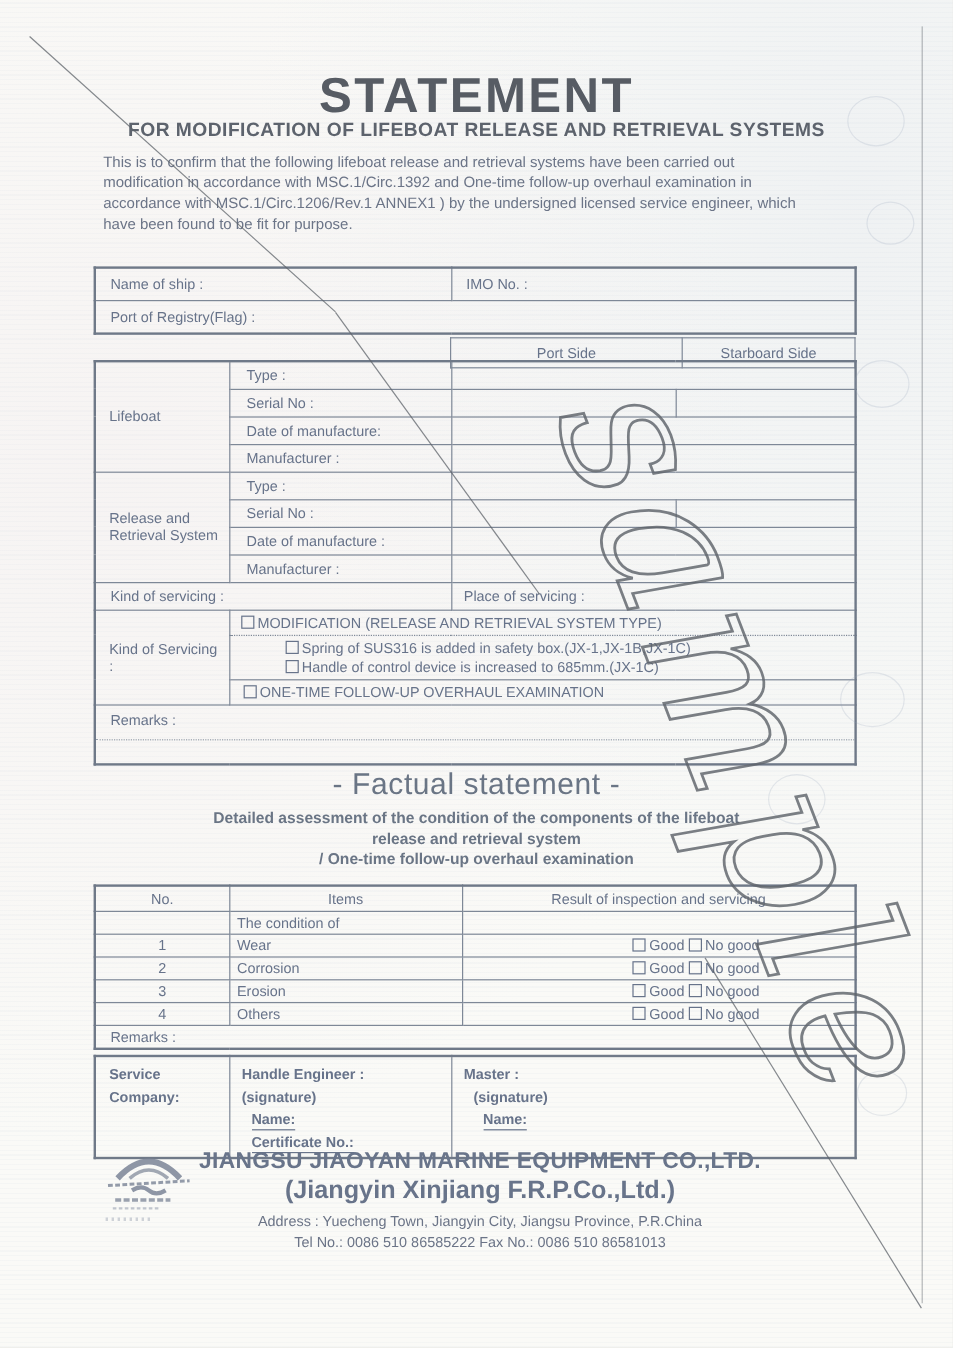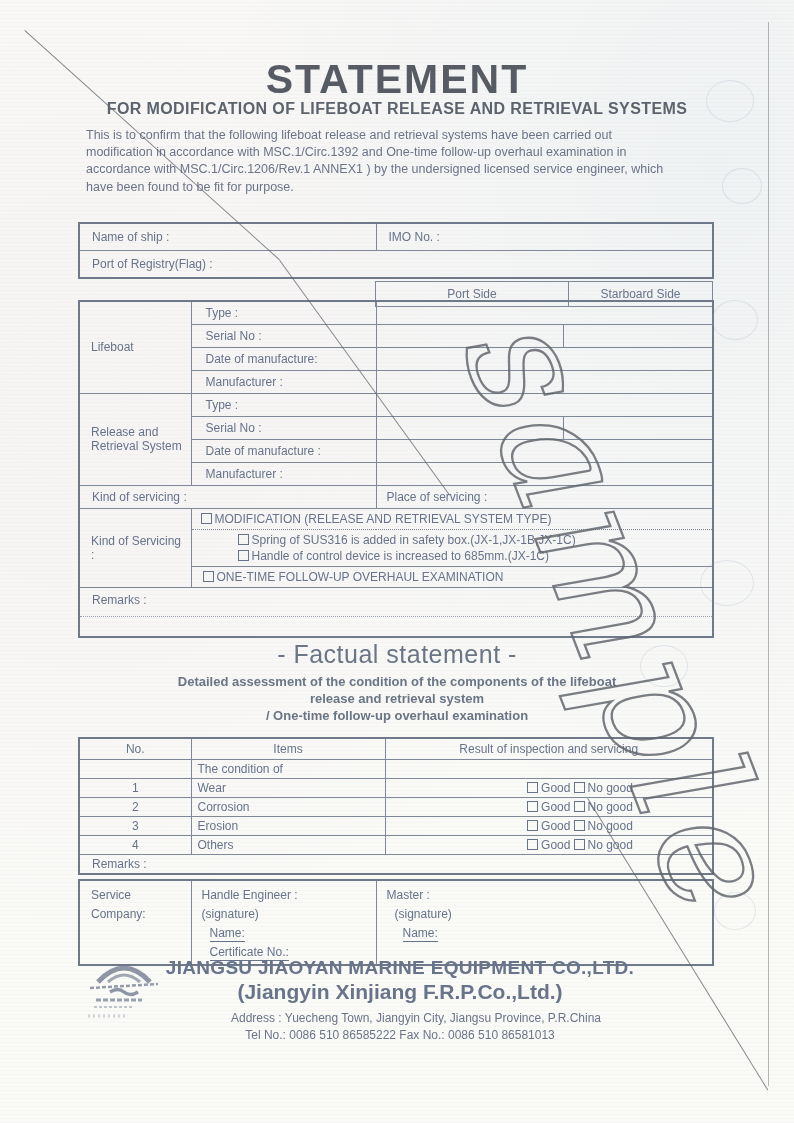--- a/index.html
+++ b/index.html
@@ -33,35 +33,35 @@
      padding:2px 6px;vertical-align:middle;overflow:hidden;}
   table.outer{border:2px solid #6f7988;}
   .tA{top:222px;left:78px;width:634px;}
   .tA td{height:22px;padding-left:12px;}
   .tPS{top:281px;left:375px;width:337px;}
   .tPS td{height:20px;text-align:center;}
   .tC{top:300px;left:78px;width:634px;}
   .tC td.group{padding-left:11px;}
   .tC td.label{padding-left:14px;}
   .tD{top:737px;left:78px;width:634px;}
-  .tE{top:879px;left:78px;width:634px;}
+  .tE{top:879px;left:78px;width:634px;font-weight:bold;}
   .tE td{vertical-align:top;padding-top:5px;}
   .cb{display:inline-block;width:9px;height:9px;border:1.2px solid var(--ink);
       margin-right:3px;vertical-align:-1px;background:transparent;}
   .dotline{border-top:1.6px dotted var(--line-soft);height:0;}
   .ul{border-bottom:1.2px solid var(--ink);padding-bottom:1px;}
   .sigline{line-height:19px;}
   
   .factual-title{top:640px;left:0;width:100%;text-align:center;font-size:25px;color:#6a7585;letter-spacing:.5px;}
   .factual-sub{left:0;width:100%;text-align:center;font-size:13px;font-weight:bold;color:#6a7585;}
   
   .footer-name{top:957px;left:100px;width:600px;text-align:center;font-size:19px;font-weight:bold;
                color:#68748a;letter-spacing:.3px;}
   .footer-alias{top:980px;left:100px;width:600px;text-align:center;font-size:21px;font-weight:bold;color:#68748a;}
-  .footer-addr{top:1011px;left:116px;width:600px;text-align:center;font-size:12px;color:#6b7487;}
+  .footer-addr{top:1011px;left:100px;width:600px;text-align:center;font-size:12px;color:#6b7487;}
   .footer-tel{top:1028px;left:100px;width:600px;text-align:center;font-size:12px;color:#6b7487;}
   
   .crease{position:absolute;height:0;border-top:1.5px solid rgba(92,97,104,.75);transform-origin:0 0;}
   .edge-right{position:absolute;left:768px;top:22px;width:1.3px;height:1064px;background:rgba(110,116,124,.5);}
   .ghost{position:absolute;border:1.5px solid rgba(150,165,185,.22);border-radius:50%;}
   .wm-svg{position:absolute;left:0;top:0;pointer-events:none;}
   .nogood-wrap{position:absolute;left:188px;top:50%;transform:translateY(-50%);white-space:nowrap;}
   td.rel{position:relative;text-align:center;}
 </style>
 </head>

